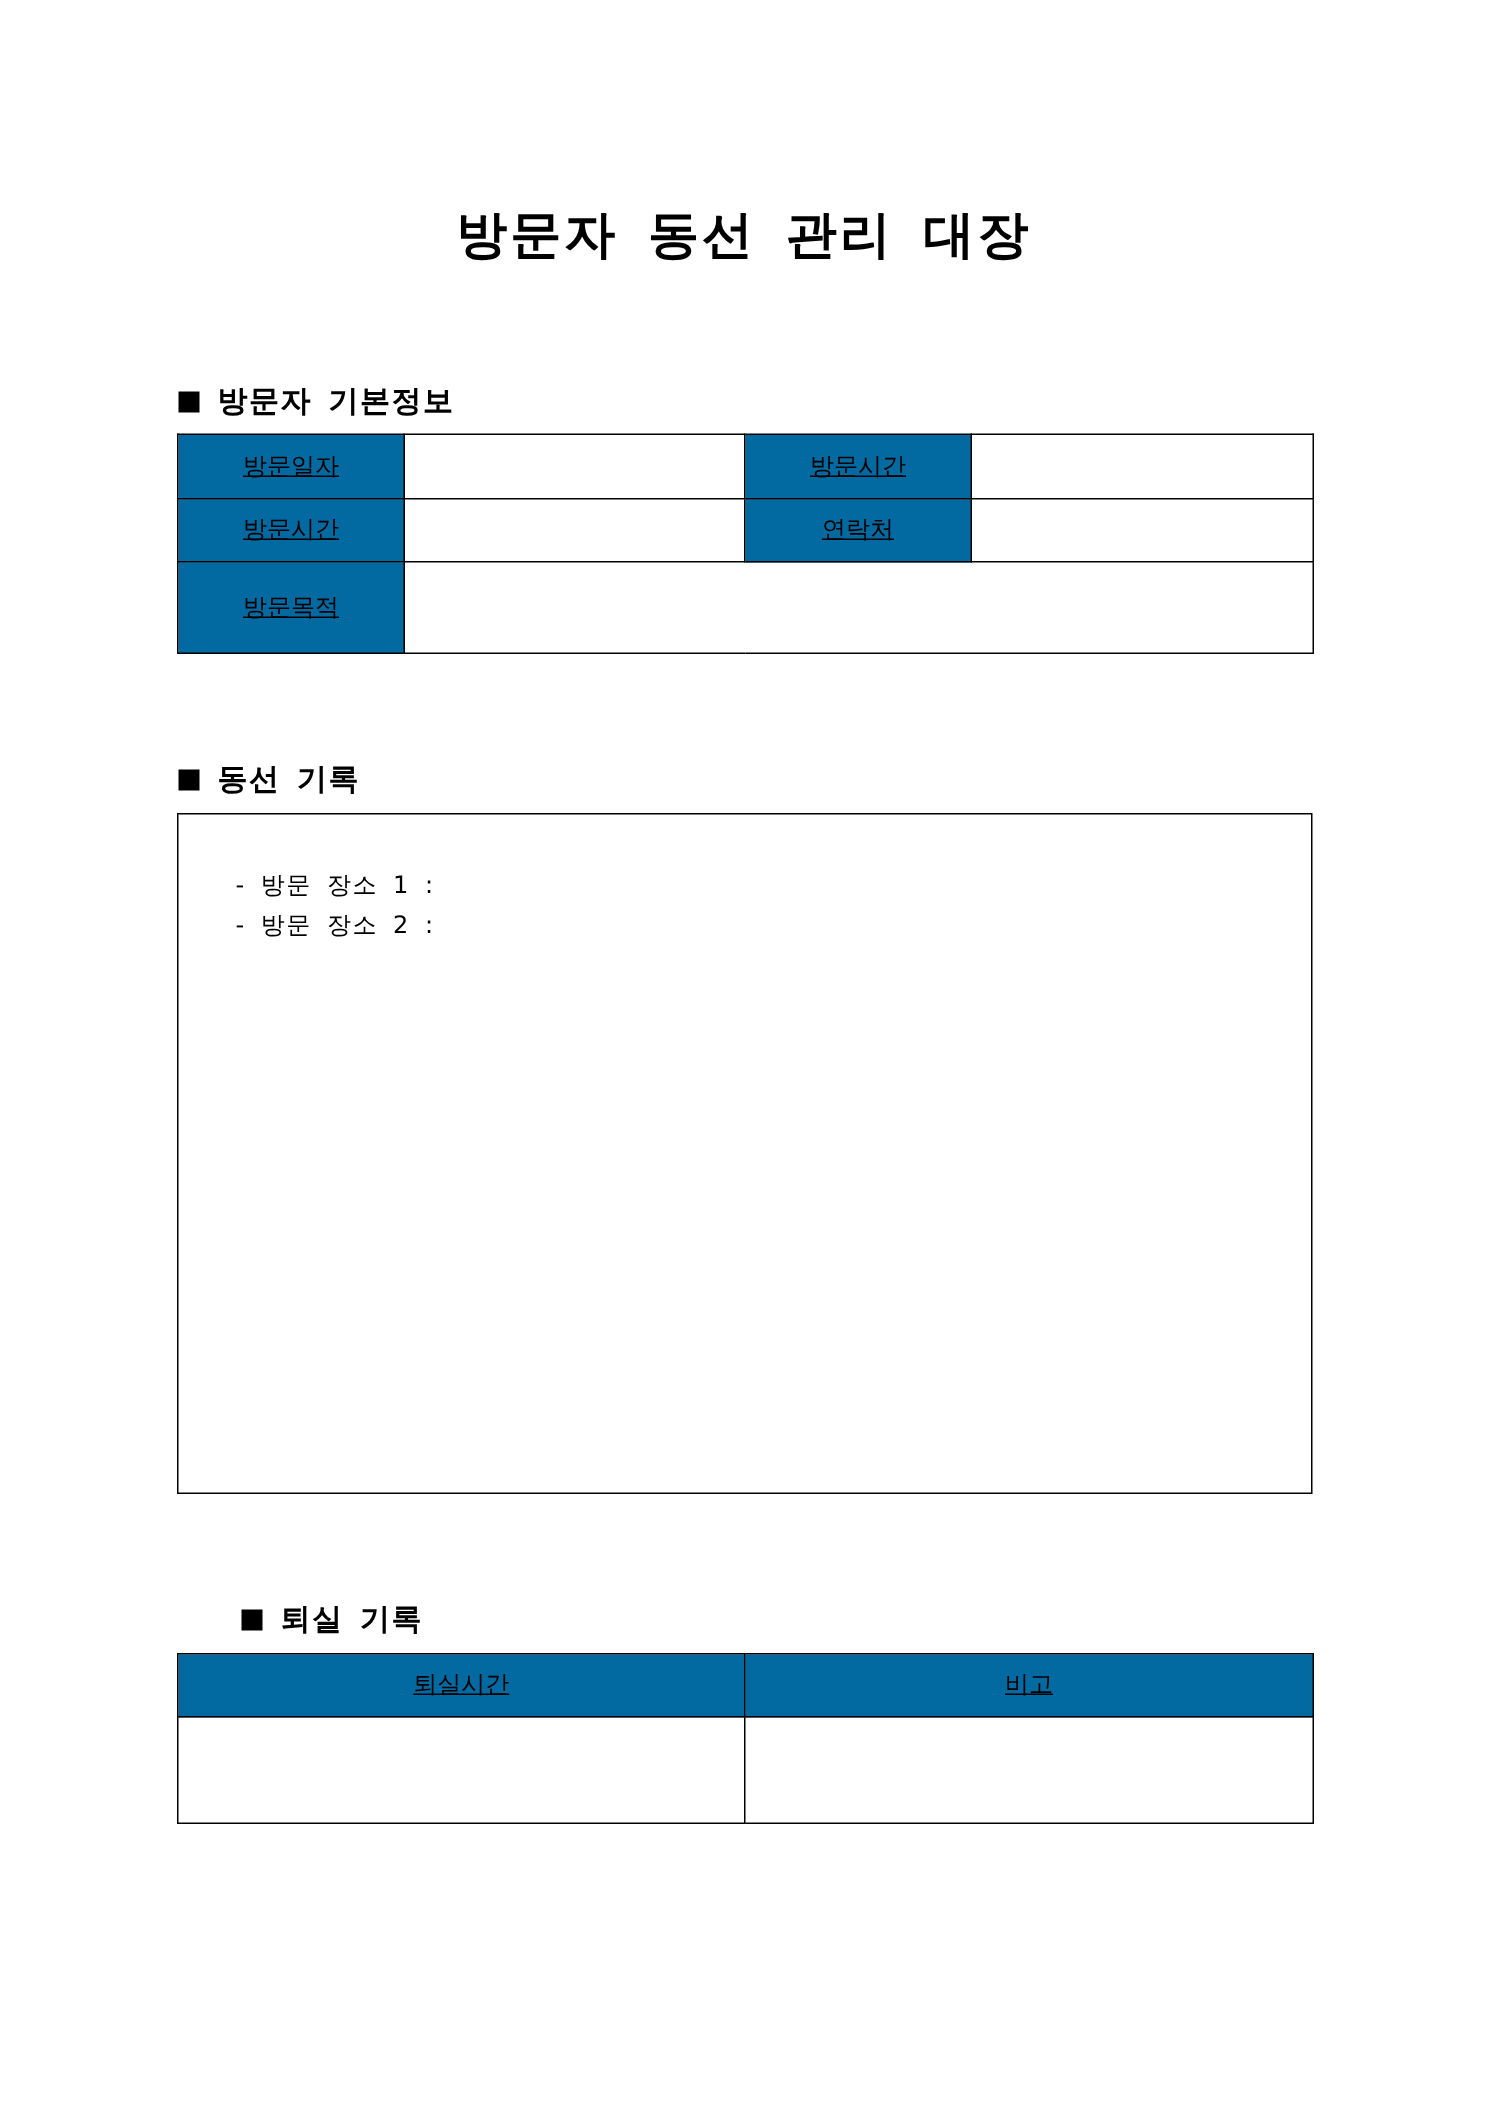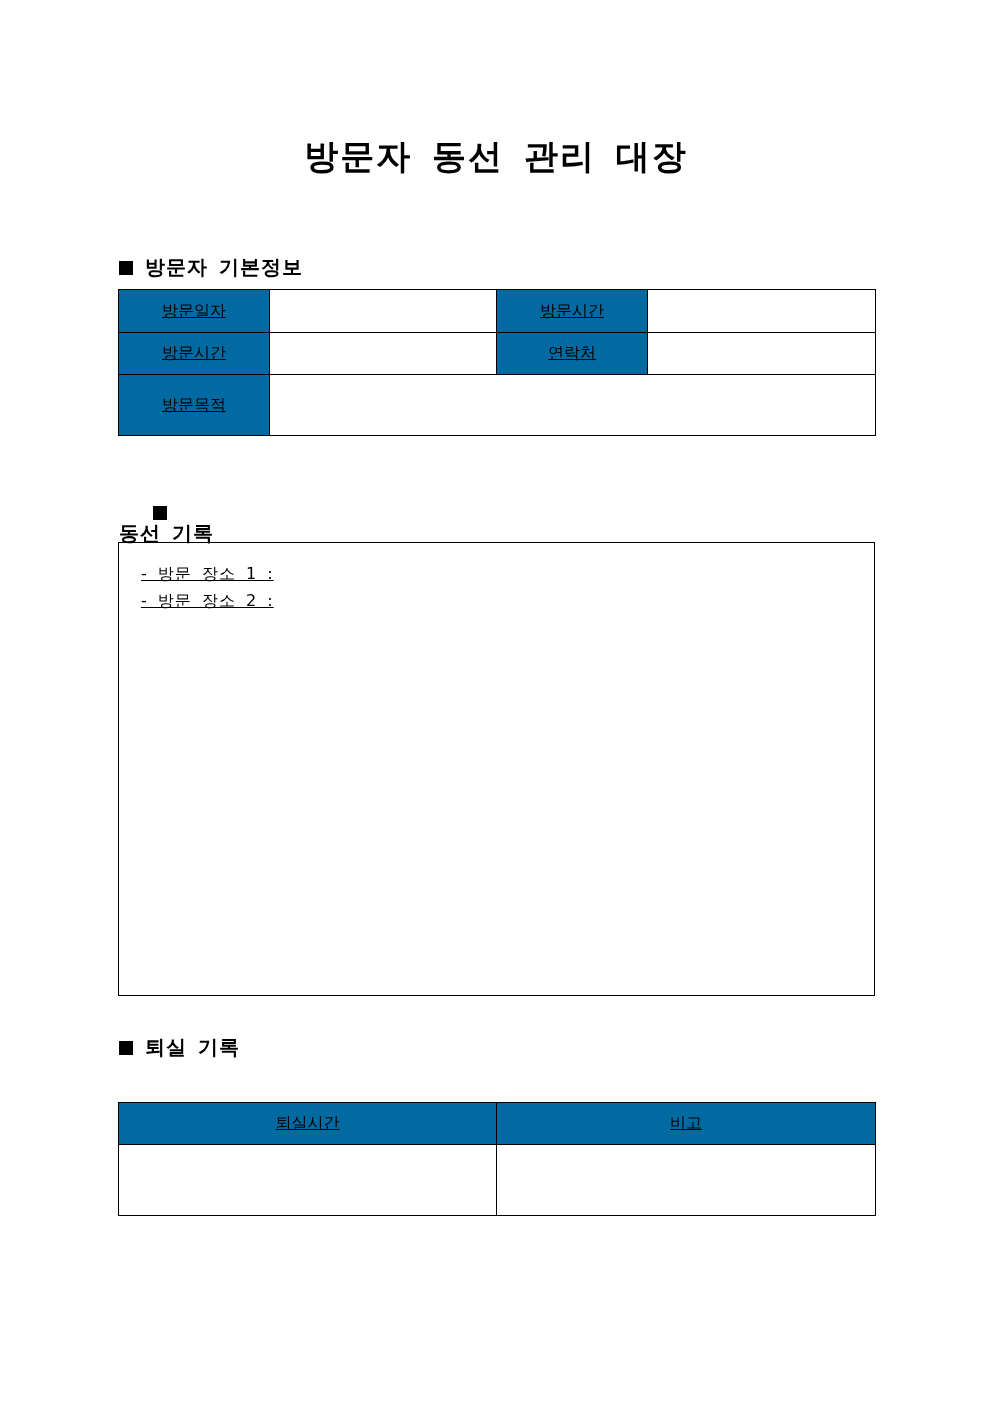--- a/index.html
+++ b/index.html
@@ -27,21 +27,21 @@
     }
     table.form td {
       border: 1.5px solid #000; padding: 0; font-size: 16px;
       text-align: center; vertical-align: middle;
     }
     table.form td.lbl { background: #0369a1; text-decoration: underline; }
     .route-box {
       position: absolute; left: 118px; top: 542px; width: 755px; height: 452px;
       border: 1.5px solid #000;
     }
-    .route-list { margin: 0; padding: 18px 0 0 22px; list-style: none; text-decoration: underline; }
+    .route-list { margin: 16px; padding: 18px 0 0 22px; list-style: none; }
     .route-list li {
       font-size: 16px; line-height: 26.5px; letter-spacing: 1px; word-spacing: 4px;
     }
   </style>
 </head>
 <body>
 
 <div class="title">방문자 동선 관리 대장</div>
 
 <div class="section-head" style="top:254px;">
@@ -69,33 +69,33 @@
     <td class="lbl">연락처</td>
     <td></td>
   </tr>
   <tr style="height:61px;">
     <td class="lbl">방문목적</td>
     <td colspan="3"></td>
   </tr>
 </tbody>
   </table>
 
-<div class="section-head" style="top:506px;flex-direction:column;">
+<div class="section-head" style="top:506px;">
   <span class="sq"></span>
   <span>동선 기록</span>
 </div>
 
 <div class="route-box">
   <ul class="route-list">
     <li>- 방문 장소 1 :</li>
     <li>- 방문 장소 2 :</li>
   </ul>
 </div>
 
-<div class="section-head" style="top:1034px;">
+<div class="section-head" style="top:1066px;margin-left:42px;">
   <span class="sq"></span>
   <span>퇴실 기록</span>
 </div>
 
 <table class="form" style="top:1102px;">
   <colgroup>
     <col style="width:378px">
       <col style="width:379px">
   </colgroup>
   <tbody>

